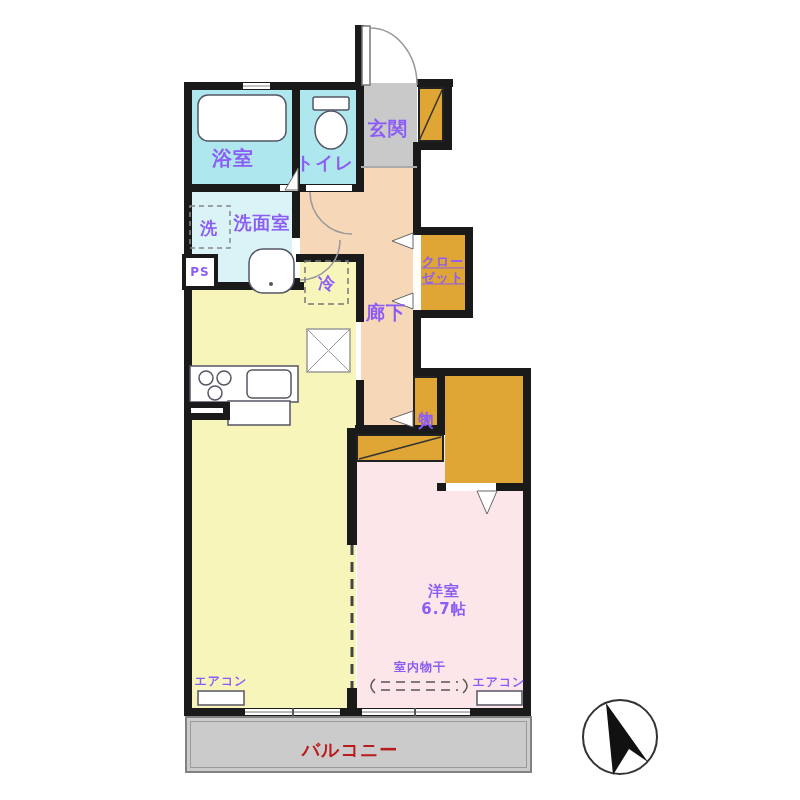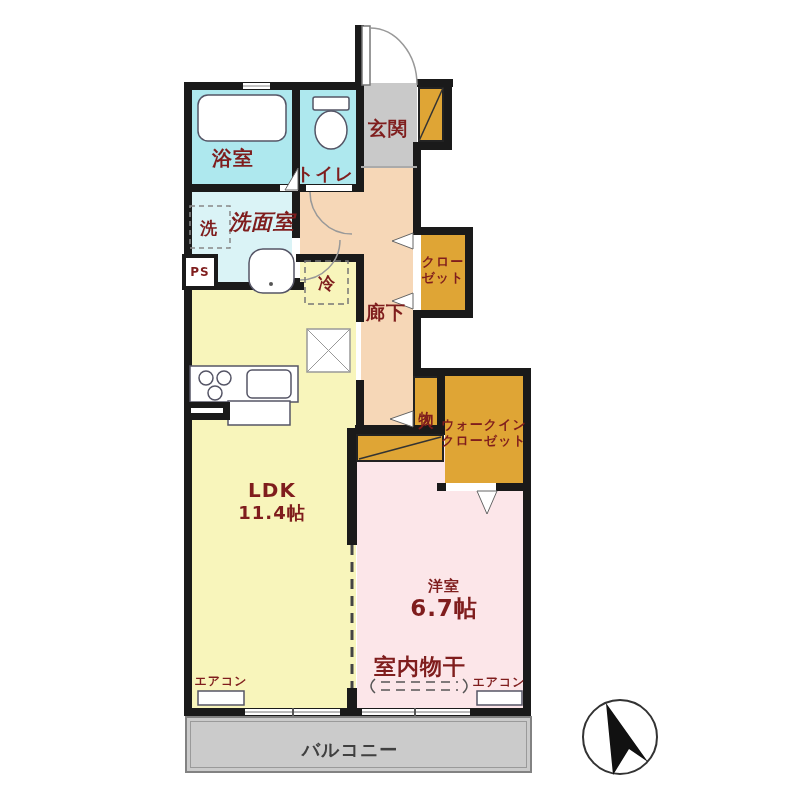--- a/index.html
+++ b/index.html
@@ -1,20 +1,20 @@
 <!DOCTYPE html>
 <html><head>
 <meta charset="utf-8">
 <style>
   html,body{margin:0;padding:0;background:#fff;width:800px;height:800px;overflow:hidden;
     font-family:"DejaVu Sans","Liberation Sans",sans-serif;}
   .plan{position:relative;width:800px;height:800px;background:#fff;}
   .room{position:absolute;}
   .lbl{position:absolute;transform:translate(-50%,-50%);white-space:nowrap;
-       font-weight:600;color:#7f1d1d;letter-spacing:1px;line-height:1.2;text-align:center;}
+       font-weight:600;color:#8b5cf6;letter-spacing:1px;line-height:1.2;text-align:center;}
   .lbl .sub{display:block;}
   svg{position:absolute;left:0;top:0;}
   .vert{writing-mode:vertical-rl;text-orientation:upright;letter-spacing:2px;}
   .balcony-inner{position:absolute;left:3px;top:3px;right:3px;bottom:3px;border:1px solid #9a9a9a;}
 </style>
 </head>
 <body>
 
 <div class="plan">
 
@@ -155,42 +155,34 @@
       <rect x="477" y="691" width="45" height="14"></rect>
     </g>
 
     <g>
       <circle cx="620" cy="737" r="37" fill="#fff" stroke="#333" stroke-width="2"></circle>
       <polygon points="606,703 648,762 629,749 613,775" fill="#111"></polygon>
     </g>
   </svg>
 
   <div class="lbl" style="left:233px;top:158px;font-size:20px;">浴室</div>
-  <div class="lbl" style="left:325px;top:163px;font-size:18px;margin-top:11px;">トイレ</div>
+  <div class="lbl" style="left:325px;top:163px;font-size:18px;">トイレ</div>
   <div class="lbl" style="left:388px;top:128px;font-size:19px;">玄関</div>
   <div class="lbl" style="left:209px;top:228px;font-size:17px;">洗</div>
-  <div class="lbl" style="left:262px;top:223px;font-size:21px;font-style:italic;">洗面室</div>
+  <div class="lbl" style="left:262px;top:223px;font-size:18px;">洗面室</div>
   <div class="lbl" style="left:200px;top:272px;font-size:12px;font-weight:700;">PS</div>
   <div class="lbl" style="left:327px;top:283px;font-size:17px;">冷</div>
   <div class="lbl" style="left:386px;top:312px;font-size:19px;">廊下</div>
-  <div class="lbl" style="left:443px;top:270px;font-size:13px;">
+  <div class="lbl" style="left:443px;top:270px;font-size:13px;text-decoration:underline;">
     <span class="sub">クロー</span>
     <span class="sub">ゼット</span>
   </div>
   <div class="lbl vert" style="left:426px;top:401px;font-size:15px;">物入</div>
-  <div class="lbl" style="left:484px;top:433px;font-size:13px;">
-    <span class="sub">ウォークイン</span>
-    <span class="sub">クローゼット</span>
-  </div>
-  <div class="lbl" style="left:272px;top:501px;">
-    <span class="sub" style="font-size:20px;">LDK</span>
-    <span class="sub" style="font-size:18px;">11.4帖</span>
-  </div>
   <div class="lbl" style="left:444px;top:600px;">
     <span class="sub" style="font-size:15px;">洋室</span>
-    <span class="sub" style="font-size:23px;">6.7帖</span>
+    <span class="sub" style="font-size:15px;">6.7帖</span>
   </div>
-  <div class="lbl" style="left:420px;top:667px;font-size:22px;">室内物干</div>
+  <div class="lbl" style="left:420px;top:667px;font-size:12px;">室内物干</div>
   <div class="lbl" style="left:221px;top:681px;font-size:12px;">エアコン</div>
   <div class="lbl" style="left:499px;top:682px;font-size:12px;">エアコン</div>
-  <div class="lbl" style="left:350px;top:750px;font-size:18px;color:#404040;">バルコニー</div>
+  <div class="lbl" style="left:350px;top:750px;font-size:18px;color:#b91c1c;">バルコニー</div>
 
 </div>
 
 </body></html>

